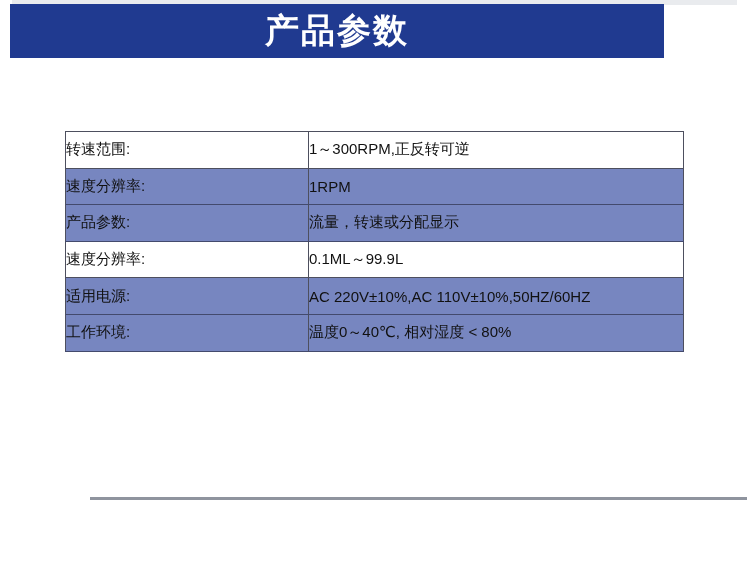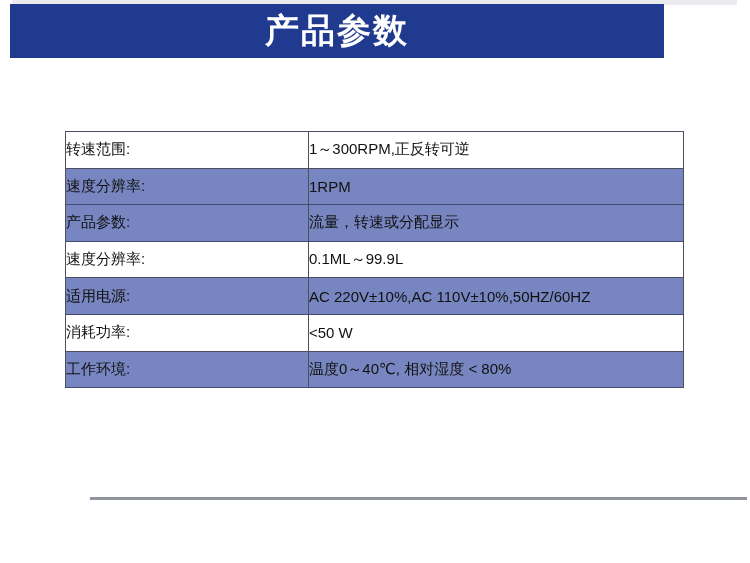--- a/index.html
+++ b/index.html
@@ -118,24 +118,20 @@
             <td class="value-cell">流量，转速或分配显示</td>
           </tr>
           <tr class="">
             <td class="label-cell">速度分辨率:</td>
             <td class="value-cell">0.1ML～99.9L</td>
           </tr>
           <tr class="alt">
             <td class="label-cell">适用电源:</td>
             <td class="value-cell">AC 220V±10%,AC 110V±10%,50HZ/60HZ</td>
           </tr>
-          <tr class="">
-            <td class="label-cell">消耗功率:</td>
-            <td class="value-cell">&lt;50 W</td>
-          </tr>
           <tr class="alt">
             <td class="label-cell">工作环境:</td>
             <td class="value-cell">温度0～40℃, 相对湿度 &lt; 80%</td>
           </tr>
         </tbody>
     </table>
   </div>
 
   <div class="shadow-line"></div>
 

